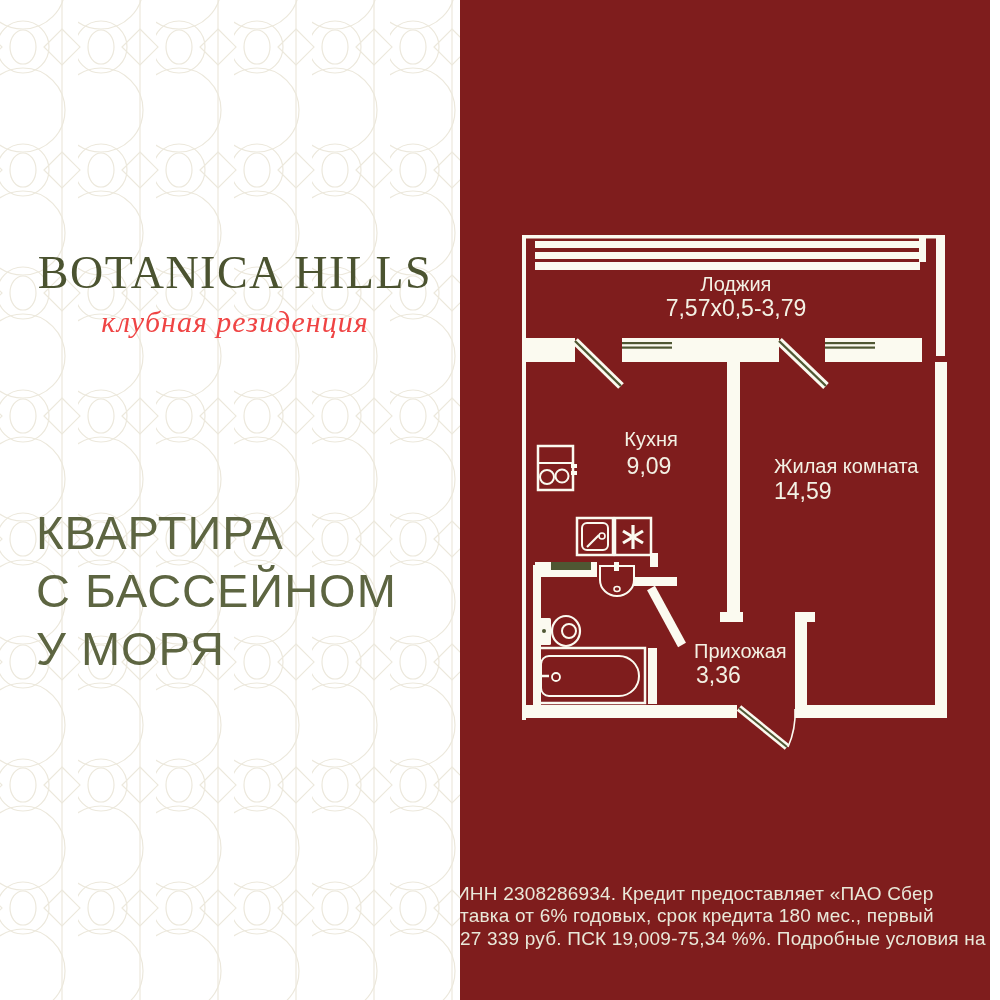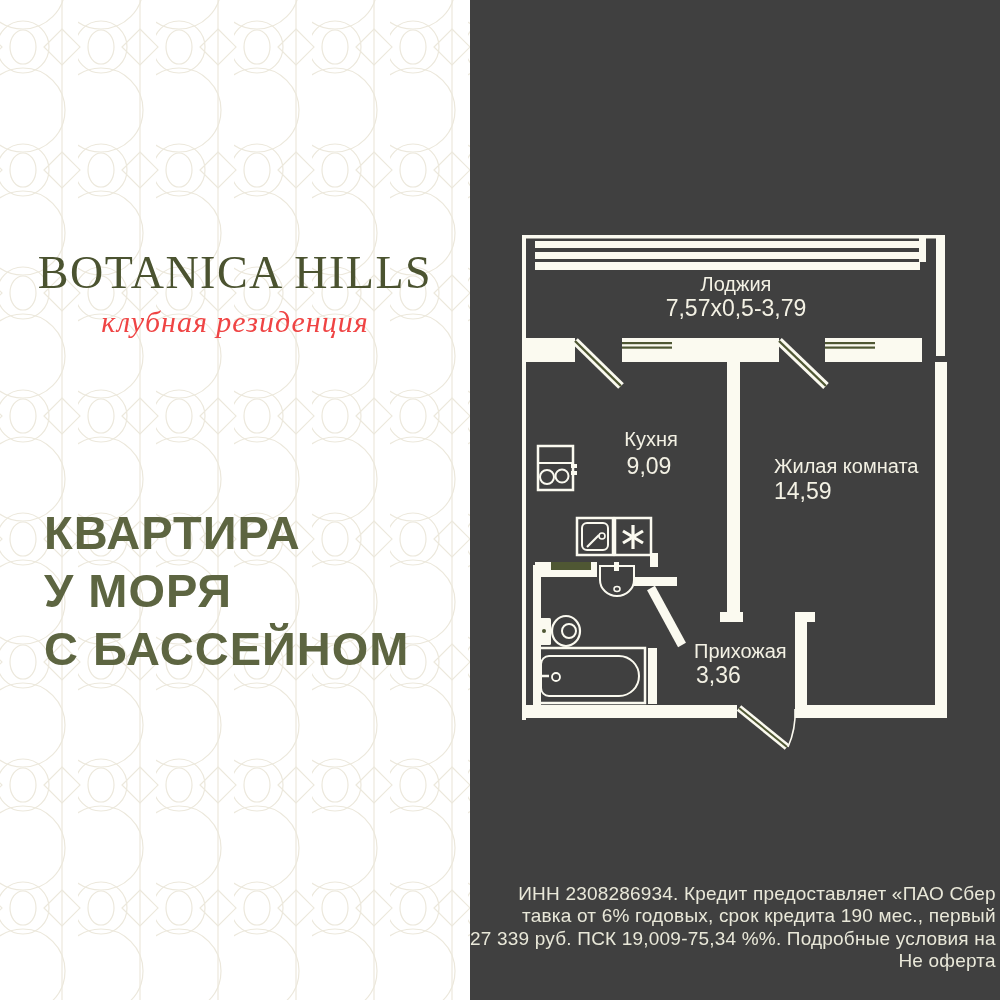--- a/index.html
+++ b/index.html
@@ -4,31 +4,31 @@
 <style>
   * { margin:0; padding:0; box-sizing:border-box; }
   html,body { width:1000px; height:1000px; }
   body { position:relative; overflow:hidden; background:#ffffff;
          font-family:"Liberation Sans", sans-serif; }
 
   .panel-left { position:absolute; left:0; top:0; width:470px; height:1000px;
                 background:#ffffff; overflow:hidden;padding-left:7px; }
   .pattern-svg { position:absolute; left:0; top:0; }
 
-  .panel-right { position:absolute; left:470px; top:0; width:530px; height:1000px;
-                 background:#404040; overflow:hidden;text-align:right; }
+  .panel-right { position:absolute; left:460px; top:0; width:530px; height:1000px;
+                 background:#7f1d1d; overflow:hidden; }
 
   .logo-block { position:absolute; left:0; top:246px; width:470px; text-align:center; }
   .logo-main  { font-family:"Liberation Serif", serif; font-size:46px;
                 letter-spacing:1.5px; color:#4b5330; font-weight:500; }
   .logo-sub   { font-family:"Liberation Serif", serif; font-style:italic;
                 font-size:30px; letter-spacing:1px; color:#ef4444; margin-top:6px; }
 
-  .headline { position:absolute; left:44px; top:504px;
-              font-weight:bold; font-size:47px; line-height:58px;
+  .headline { position:absolute; left:36px; top:504px;
+              font-weight:normal; font-size:47px; line-height:58px;
               letter-spacing:1px; color:#5d6541; }
 
   .plan-svg { position:absolute; left:520px; top:224px; }
 
   .disclaimer { position:absolute; left:-4px; top:883px; white-space:nowrap;
                 font-size:19px; line-height:22.4px; color:#e9e8d9; }
   .disclaimer .dl { letter-spacing:0.2px; }
   .disclaimer .dl.indent { padding-left:4px; }
 </style>
 </head>
@@ -52,31 +52,30 @@
     <rect width="470" height="1000" fill="url(#geo)"></rect>
   </svg>
 
   <div class="logo-block">
     <div class="logo-main">BOTANICA HILLS</div>
     <div class="logo-sub">клубная резиденция</div>
   </div>
 
   <div class="headline">
     <div>КВАРТИРА</div>
+    <div>С БАССЕЙНОМ</div>
     <div>У МОРЯ</div>
-    <div>С БАССЕЙНОМ</div>
   </div>
 </div>
 
 <div class="panel-right">
   <div class="disclaimer">
     <div class="dl">ИНН 2308286934. Кредит предоставляет «ПАО Сбер</div>
-    <div class="dl indent">тавка от 6% годовых, срок кредита 190 мес., первый</div>
+    <div class="dl indent">тавка от 6% годовых, срок кредита 180 мес., первый</div>
     <div class="dl indent">27 339 руб. ПСК 19,009-75,34 %%. Подробные условия на</div>
-    <div class="dl indent">Не оферта</div>
   </div>
 </div>
 
 <svg class="plan-svg" width="432" height="528" viewBox="520 224 432 528">
   <g fill="#fbfaf0">
 
     <rect x="522" y="235" width="423" height="3.5"></rect>
     <rect x="522" y="235" width="4" height="485"></rect>
 
     <rect x="535" y="241" width="385" height="7"></rect>

